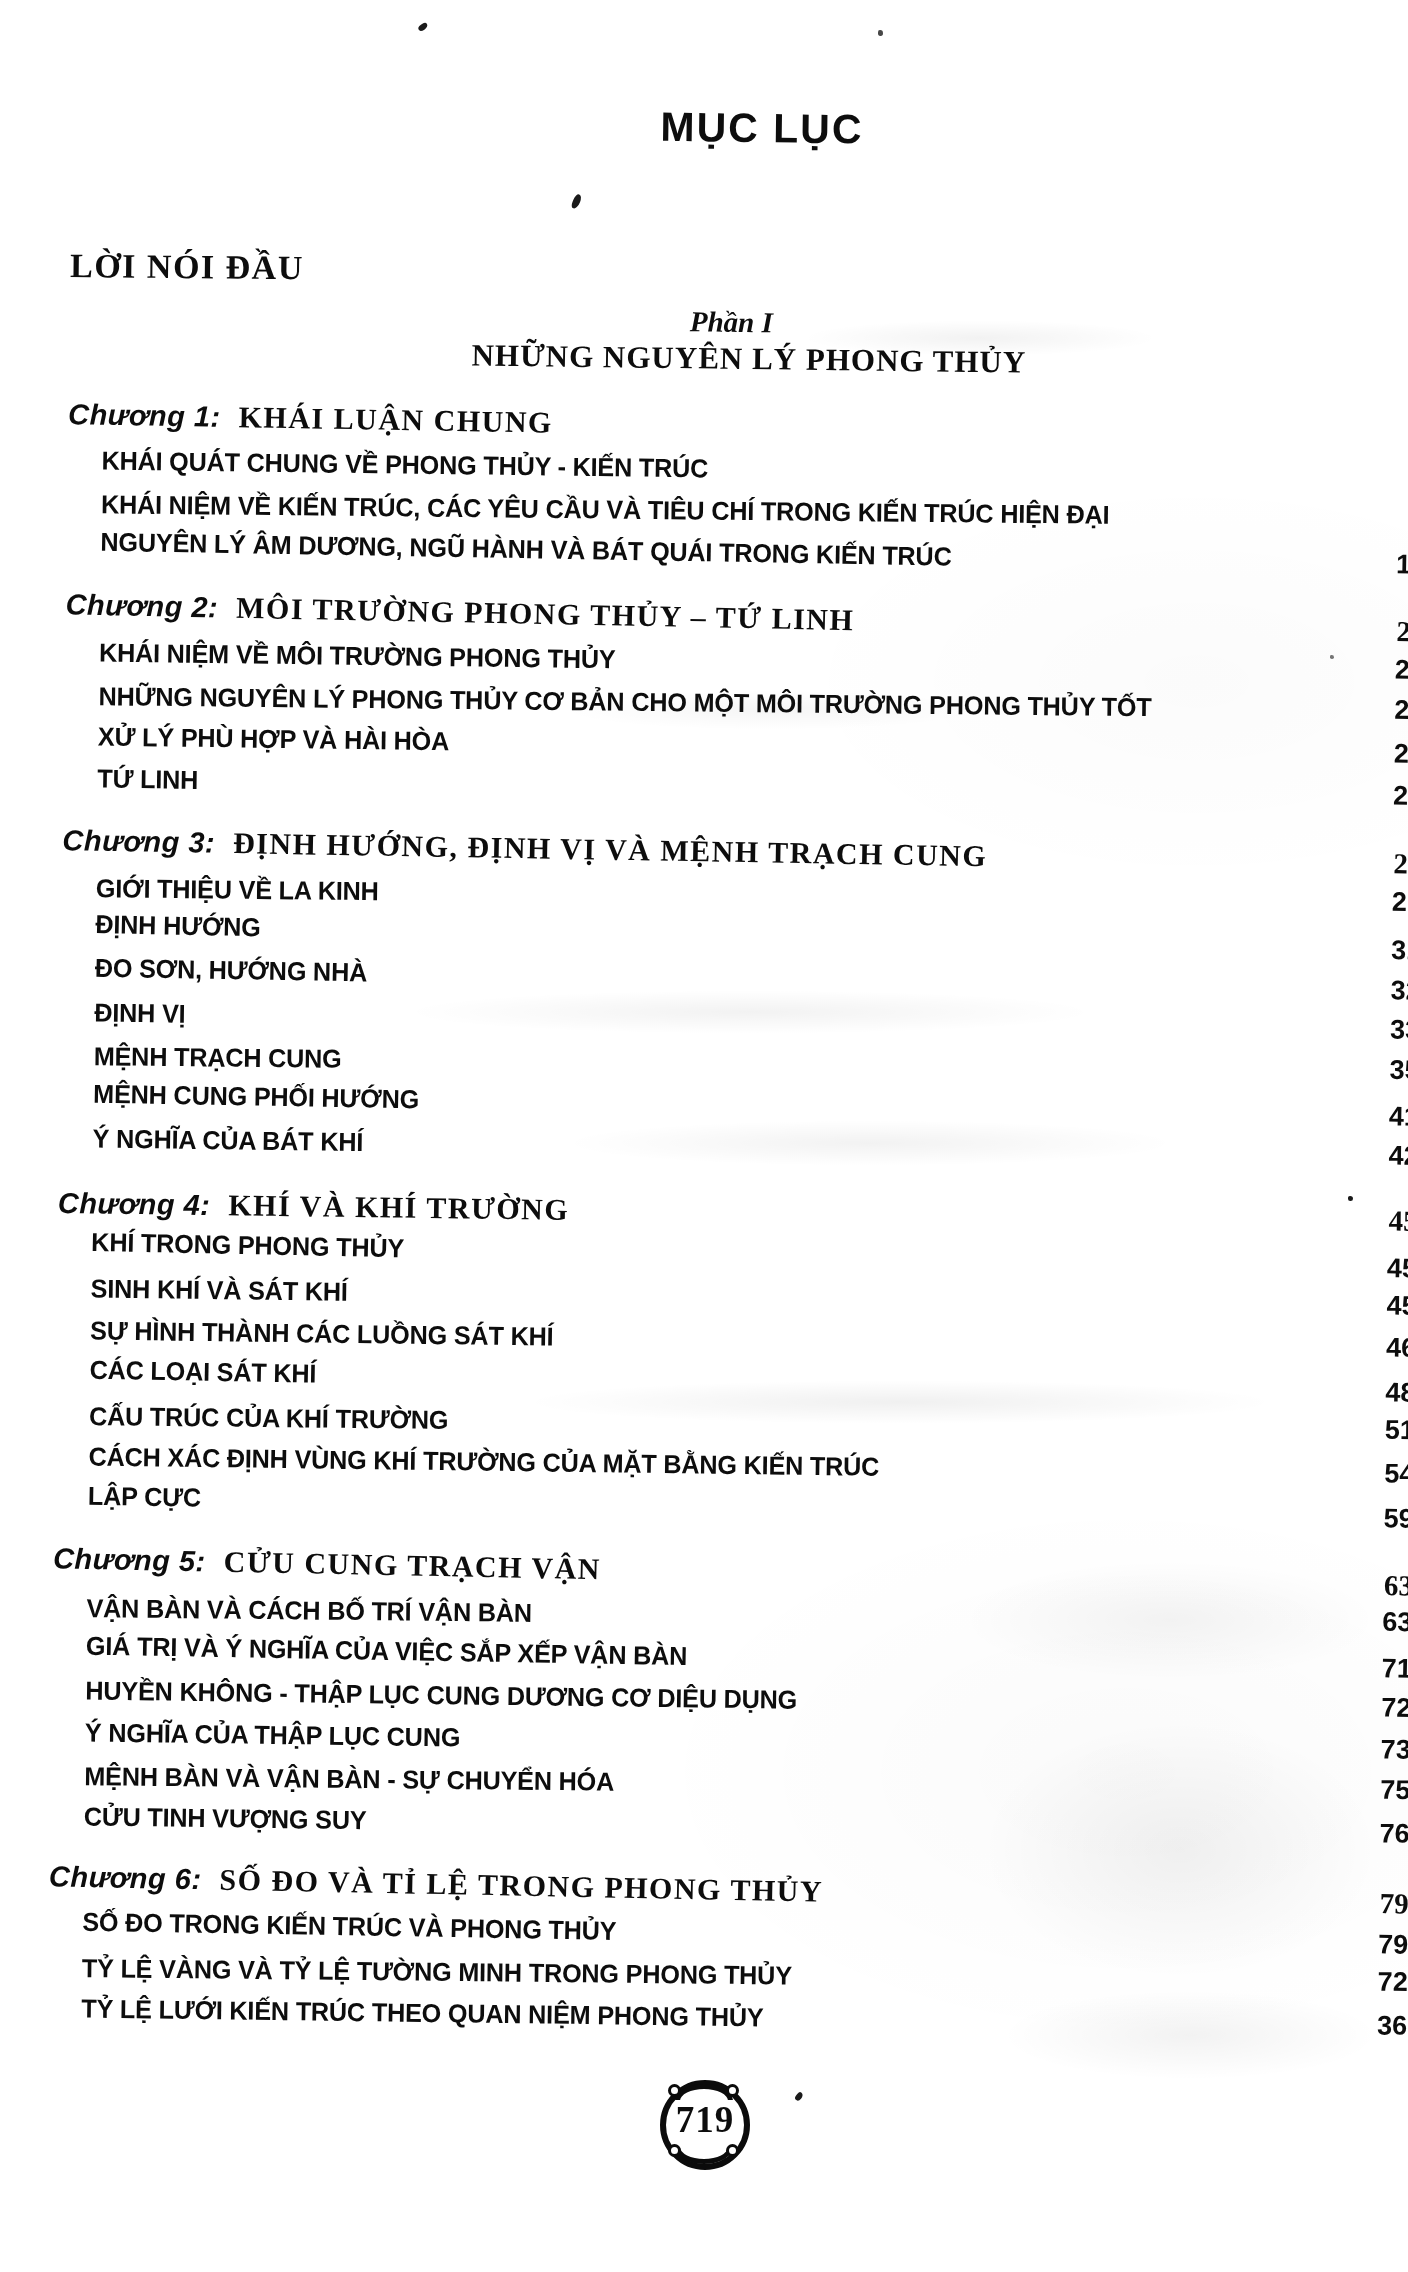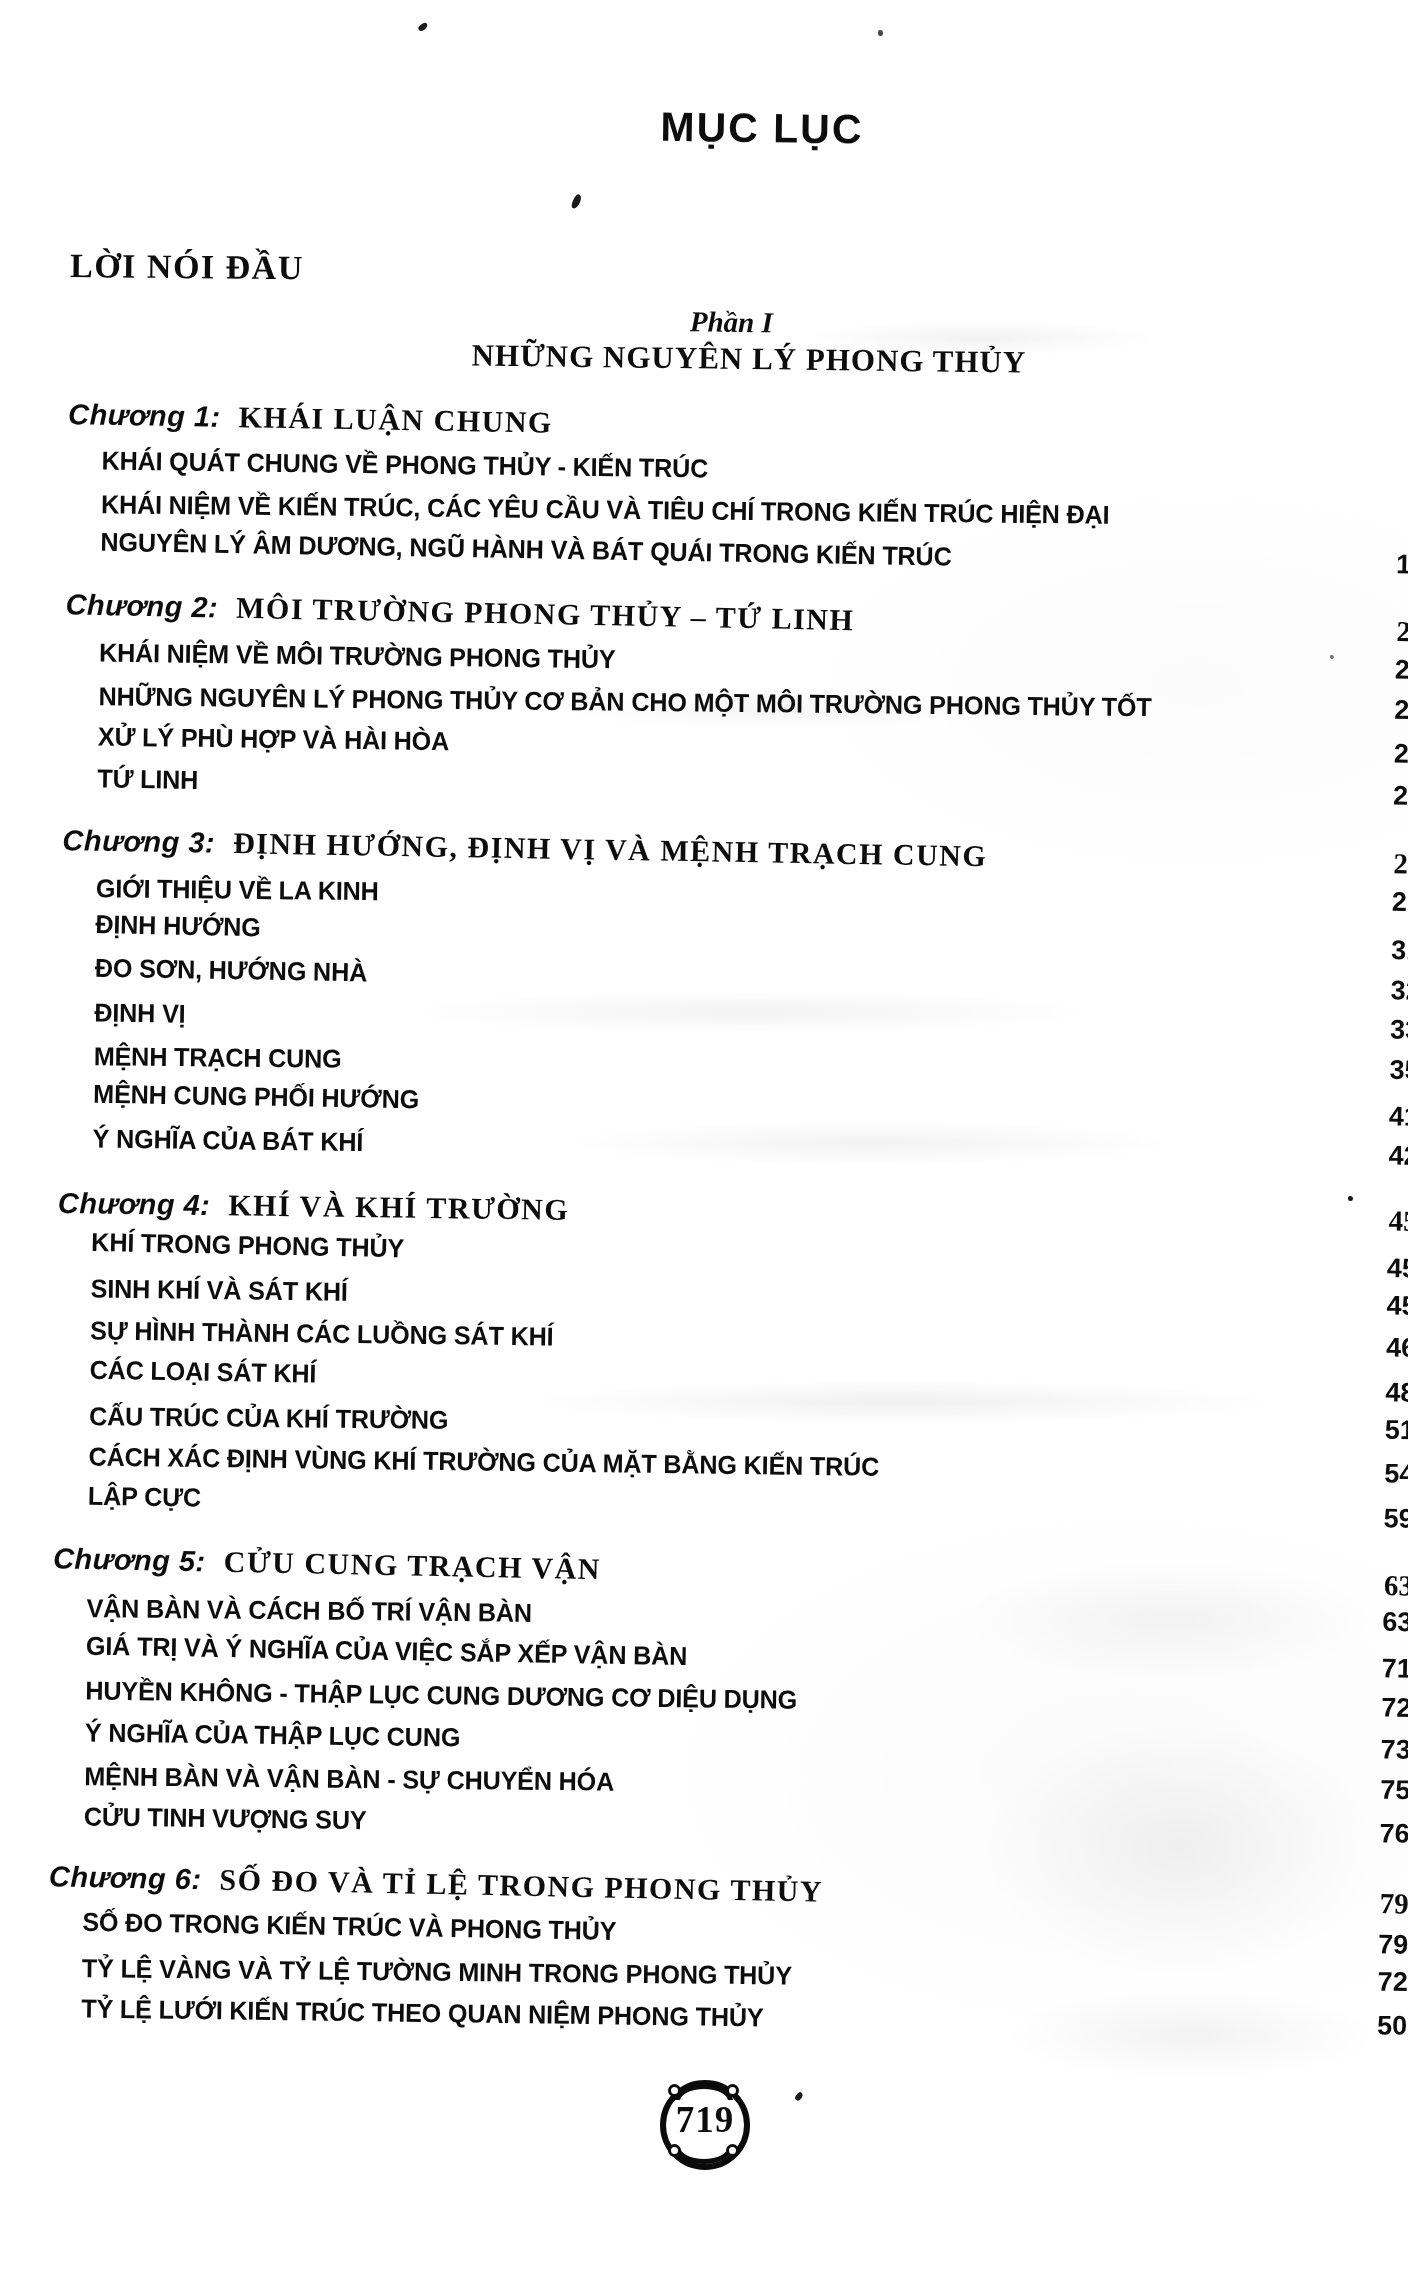--- a/index.html
+++ b/index.html
@@ -286,21 +286,21 @@
     <div class="row item-row">
       <span class="item-label">SỐ ĐO TRONG KIẾN TRÚC VÀ PHONG THỦY</span>
       <span class="pagenum">79</span>
     </div>
     <div class="row item-row">
       <span class="item-label">TỶ LỆ VÀNG VÀ TỶ LỆ TƯỜNG MINH TRONG PHONG THỦY</span>
       <span class="pagenum">72</span>
     </div>
     <div class="row item-row">
       <span class="item-label">TỶ LỆ LƯỚI KIẾN TRÚC THEO QUAN NIỆM PHONG THỦY</span>
-      <span class="pagenum">50</span>
+      <span class="pagenum">36</span>
     </div>
 
   </div>
 
   <div class="badge">
     <div class="badge-circle"></div>
     <div class="arc-clip top">
         <div class="arc"></div>
       </div>
     <div class="arc-clip bottom">

